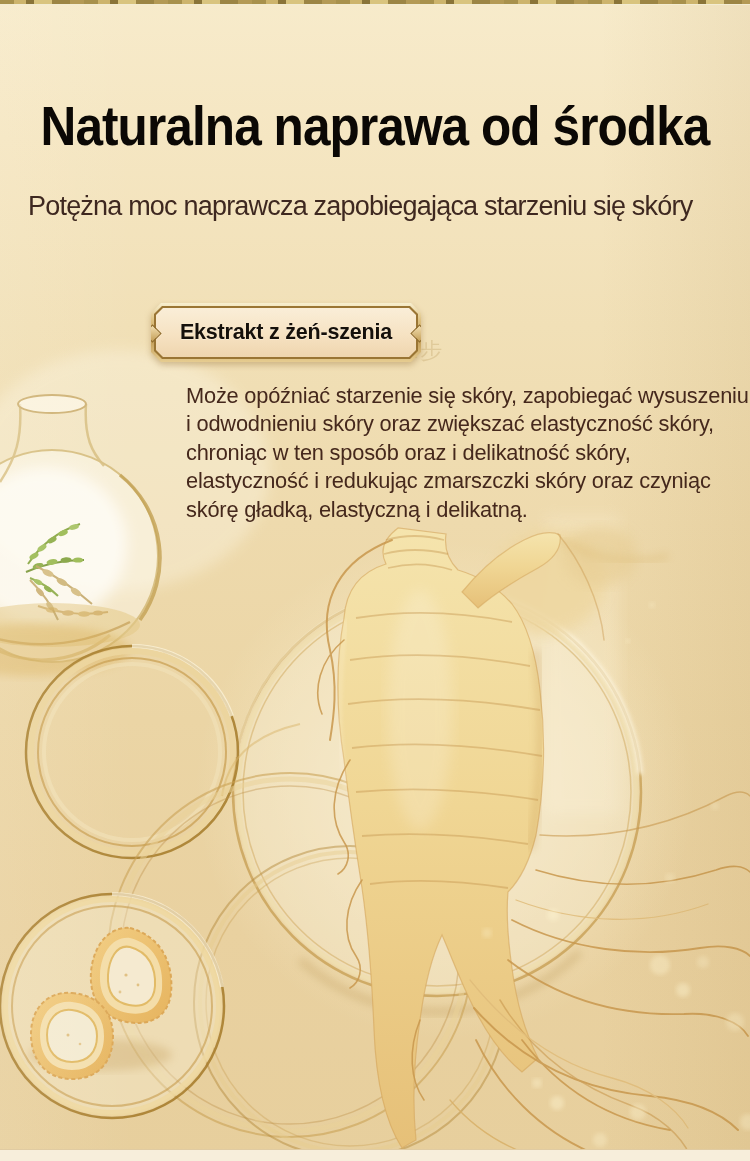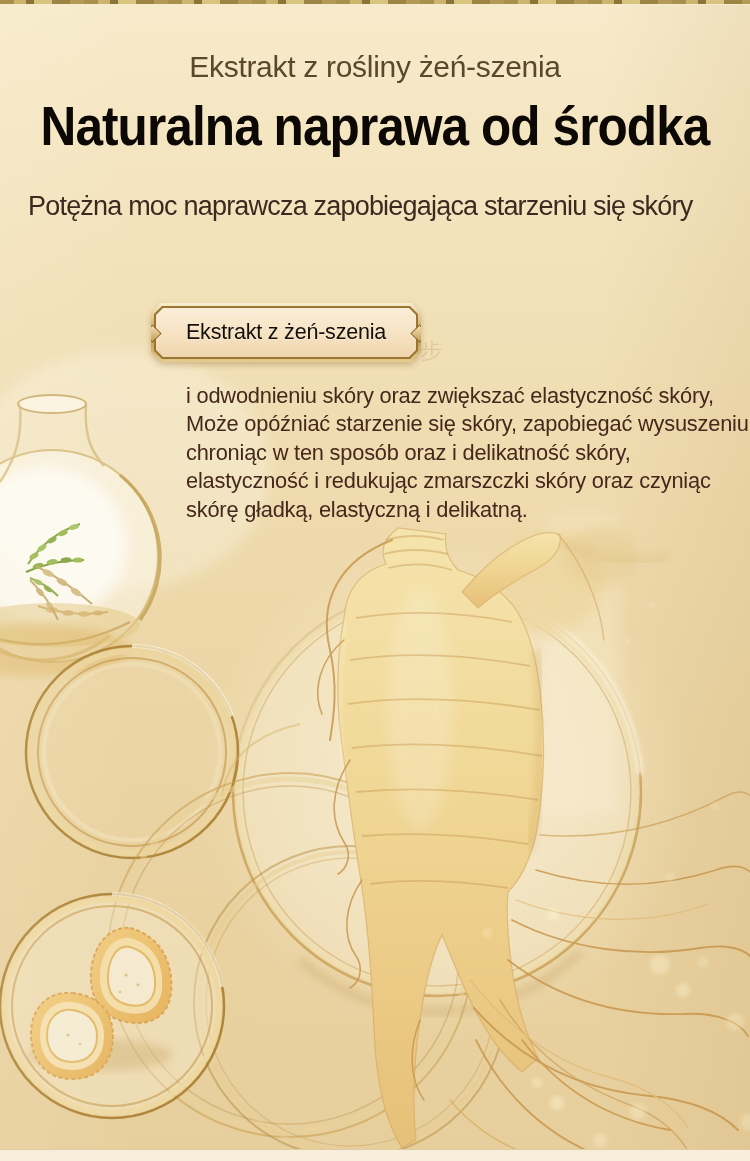--- a/index.html
+++ b/index.html
@@ -43,21 +43,21 @@
   .badge-mid{
     width:100%;height:100%;box-sizing:border-box;padding:2px;
     background:#9a7534;
     clip-path:polygon(8px 0,calc(100% - 8px) 0,100% 8px,100% calc(100% - 8px),calc(100% - 8px) 100%,8px 100%,0 calc(100% - 8px),0 8px);
   }
   .badge-inner{
     width:100%;height:100%;box-sizing:border-box;
     display:flex;align-items:center;justify-content:center;
     background:linear-gradient(180deg,#faeed8 0%,#f6e2c2 55%,#efd5ae 100%);
     clip-path:polygon(7px 0,calc(100% - 7px) 0,100% 7px,100% calc(100% - 7px),calc(100% - 7px) 100%,7px 100%,0 calc(100% - 7px),0 7px);
-    font-size:21.5px;font-weight:normal;color:#15100b;letter-spacing:-.2px;
+    font-size:21.5px;font-weight:bold;color:#15100b;letter-spacing:-.2px;
     text-shadow:0 1px 0 rgba(255,255,255,.35);
   }
   .badge-orn{
     position:absolute;top:50%;width:11px;height:11px;margin-top:-6px;
     background:linear-gradient(135deg,#f2deb0,#c49f58);
     border:1px solid #8f6c2e;transform:rotate(45deg);z-index:2;
   }
   .badge-orn.left{left:-5px;}
   .badge-orn.right{right:-5px;}
   .watermark{
@@ -301,38 +301,37 @@
       <circle cx="487" cy="933" r="5" opacity=".3" filter="url(#b2)"></circle>
       <circle cx="670" cy="878" r="5" opacity=".3" filter="url(#b2)"></circle>
       <circle cx="715" cy="806" r="4" opacity=".3" filter="url(#b2)"></circle>
       <circle cx="652" cy="605" r="3" opacity=".4" filter="url(#b2)"></circle>
       <circle cx="628" cy="641" r="2.5" opacity=".4" filter="url(#b2)"></circle>
     </g>
   </svg>
 
   <div class="top-band"></div>
 
-  <div class="eyebrow">Ekstrakt z rośliny żeń-szenia</div>
   <h1 class="main-title">Naturalna naprawa od środka</h1>
   <div class="subtitle">Potężna moc naprawcza zapobiegająca starzeniu się skóry</div>
 
   <div class="badge-wrap">
     <div class="badge-outer">
       <span class="badge-orn left"></span>
       <span class="badge-orn right"></span>
       <div class="badge-mid">
         <div class="badge-inner">Ekstrakt z żeń-szenia</div>
       </div>
     </div>
   </div>
 
   <div class="watermark">0米步</div>
 
   <div class="paragraph">
+    <div class="pline">Może opóźniać starzenie się skóry, zapobiegać wysuszeniu</div>
     <div class="pline">i odwodnieniu skóry oraz zwiększać elastyczność skóry,</div>
-    <div class="pline">Może opóźniać starzenie się skóry, zapobiegać wysuszeniu</div>
     <div class="pline">chroniąc w ten sposób oraz i delikatność skóry,</div>
     <div class="pline">elastyczność i redukując zmarszczki skóry oraz czyniąc</div>
     <div class="pline">skórę gładką, elastyczną i delikatną.</div>
   </div>
 
   <div class="bottom-strip"></div>
 </div>
 
 </body></html>

